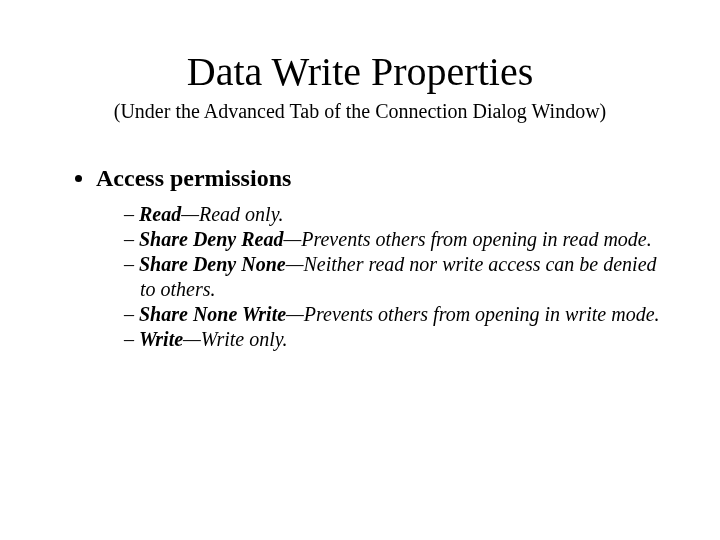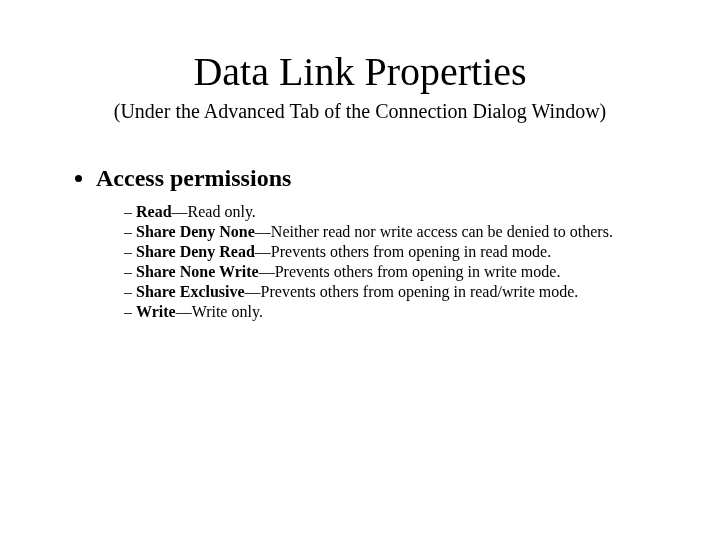--- a/index.html
+++ b/index.html
@@ -42,49 +42,49 @@
     font-size: 24px;
     font-weight: bold;
     line-height: 1.3;
   }
   ul.level2 {
     list-style: none;
     padding-left: 28px;
     margin: 8px 0 0 0;
   }
   ul.level2 > li {
-    font-size: 16px;
+    font-size: 20px;
     font-weight: normal;
     line-height: 1.25;
     text-indent: -16px;
     padding-left: 16px;
     margin: 0;
+    font-style: italic;
   }
   ul.level2 > li::before {
     content: "– ";
   }
   .term {
     font-weight: bold;
   }
 </style>
 </head>
 <body>
 
 <div class="slide">
-  <h1 class="title">Data Link Properties</h1>
+  <h1 class="title">Data Write Properties</h1>
   <div class="subtitle">(Under the Advanced Tab of the Connection Dialog Window)</div>
 
   <div class="content">
     <ul class="level1">
       <li>
         <span>Access permissions</span>
         <ul class="level2">
           <li><span class="term">Read</span><span>—Read only.</span></li>
+          <li><span class="term">Share Deny Read</span><span>—Prevents others from opening in read mode.</span></li>
           <li><span class="term">Share Deny None</span><span>—Neither read nor write access can be denied to others.</span></li>
-          <li><span class="term">Share Deny Read</span><span>—Prevents others from opening in read mode.</span></li>
           <li><span class="term">Share None Write</span><span>—Prevents others from opening in write mode.</span></li>
-          <li><span class="term">Share Exclusive</span><span>—Prevents others from opening in read/write mode.</span></li>
           <li><span class="term">Write</span><span>—Write only.</span></li>
         </ul>
       </li>
     </ul>
   </div>
 </div>
 
 </body></html>

